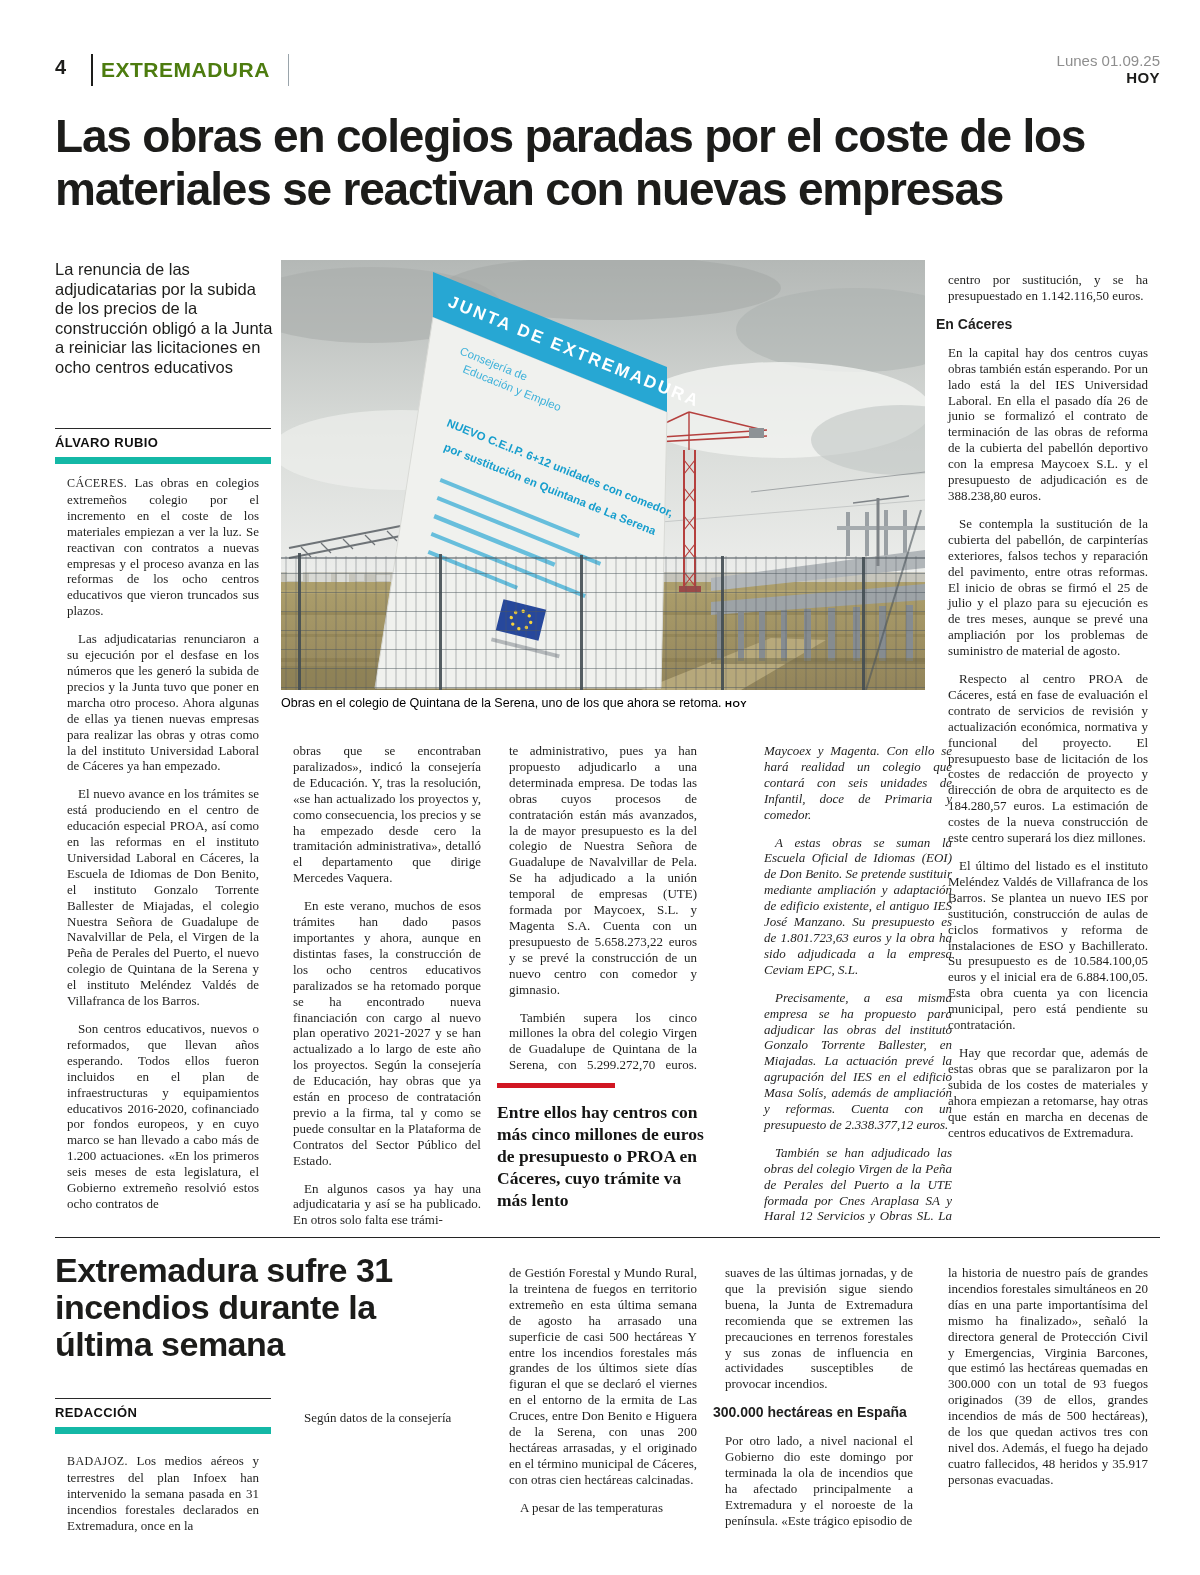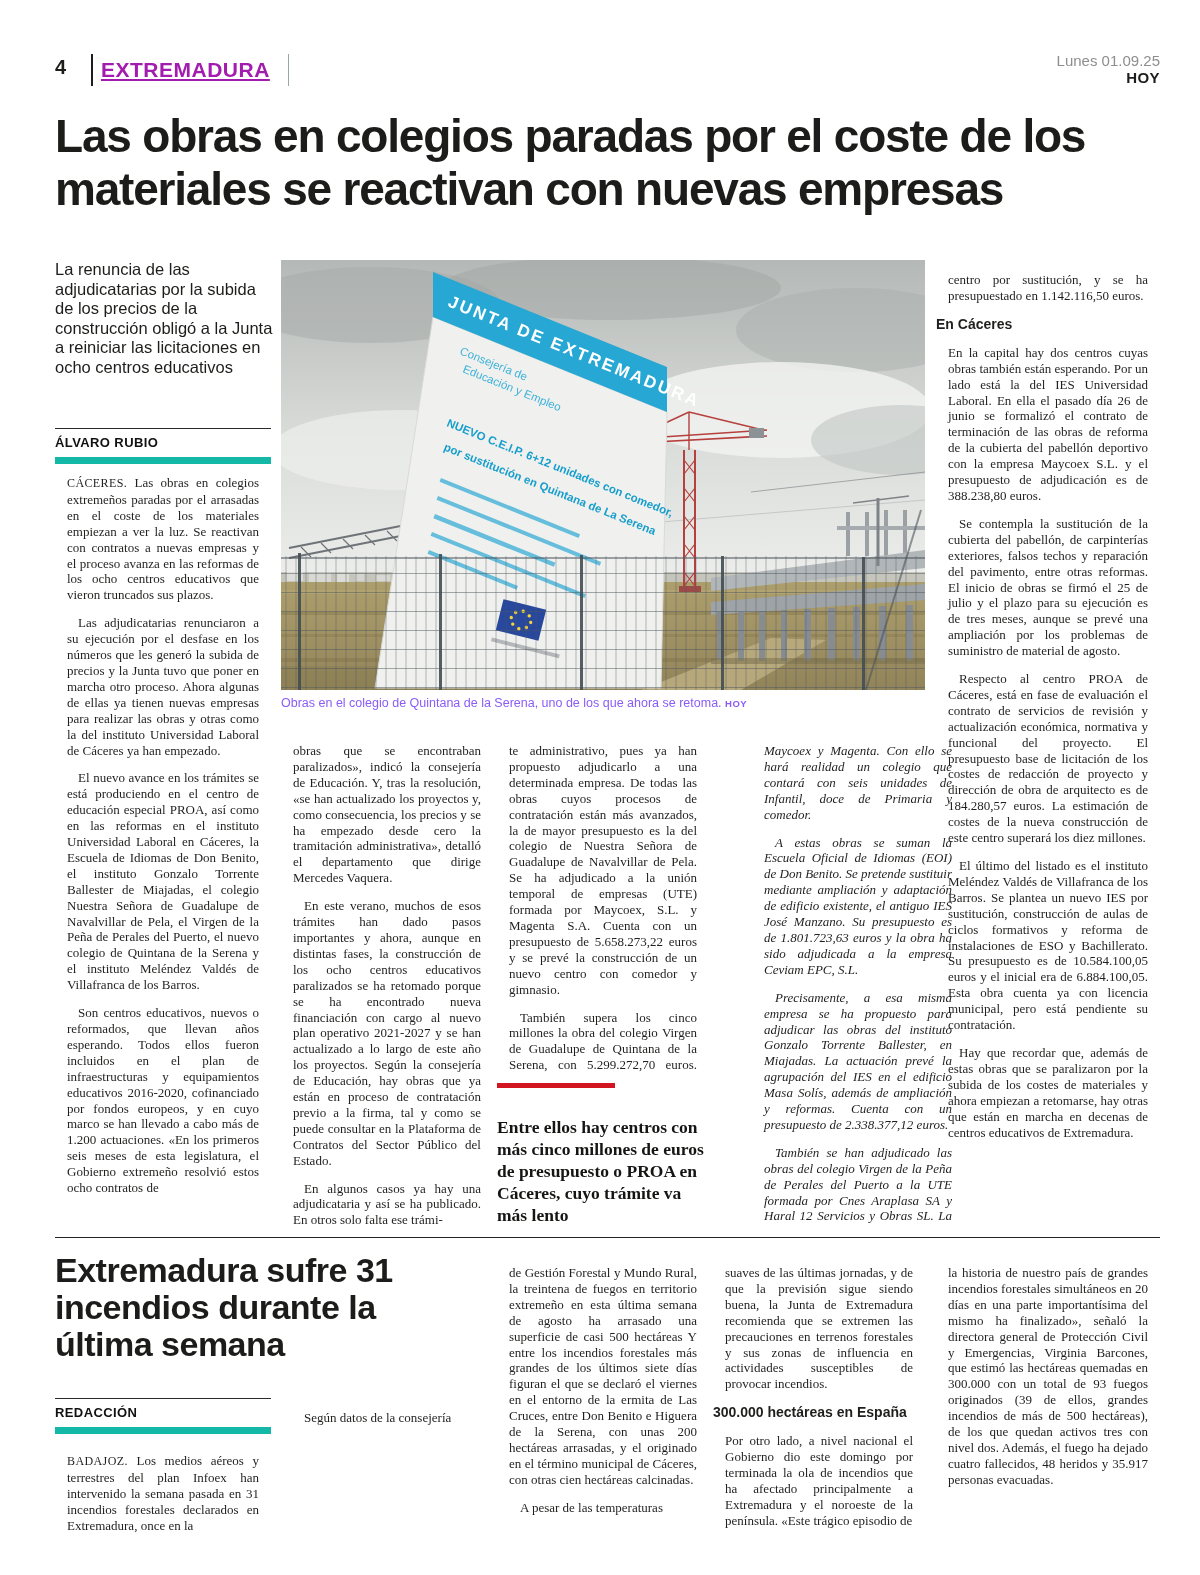--- a/index.html
+++ b/index.html
@@ -4,41 +4,41 @@
 <style>
   html,body{margin:0;padding:0;background:#fff;}
   .page{position:relative;width:1200px;height:1575px;background:#ffffff;overflow:hidden;
         color:#1d1d1b;-webkit-font-smoothing:antialiased;}
   .abs{position:absolute;}
 
   
   .pageno{font:bold 20px "Liberation Sans",sans-serif;color:#1d1d1b;}
   .section-rule{width:2px;background:#1d1d1b;}
   .section-rule.light{width:1px;background:#9aa4ab;}
-  .section-title{font:bold 21px "Liberation Sans",sans-serif;color:#a21caf;letter-spacing:.5px;text-decoration:underline;}
+  .section-title{font:bold 21px "Liberation Sans",sans-serif;color:#4d7c0f;letter-spacing:.5px;}
   .edition{font:15px "Liberation Sans",sans-serif;color:#8e8e8e;text-align:right;}
   .brand{font:bold 15px "Liberation Sans",sans-serif;color:#1d1d1b;text-align:right;letter-spacing:.4px;}
 
   
   .headline-main{font:bold 46px/53px "Liberation Sans",sans-serif;letter-spacing:-1.2px;color:#1c1c1a;}
   .headline-2{font:bold 34px/37px "Liberation Sans",sans-serif;letter-spacing:-.5px;color:#1c1c1a;}
 
   
   .lead{font:16.5px/19.5px "Liberation Sans",sans-serif;color:#1d1d1b;}
   .byline-block{border-top:1.5px solid #2a2a2a;border-bottom:7px solid #14b8a6;padding:6px 0 7px;}
   .byline{font:bold 13px "Liberation Sans",sans-serif;letter-spacing:.4px;color:#111;}
   .body-text{font:13px/15.9px "Liberation Serif",serif;text-align:justify;color:#1f1f1e;overflow:hidden;}
   .body-text p{margin:12px;}
   .body-text p.ind{text-indent:11px;}
   .dl{font-size:12px;letter-spacing:.4px;}
   .subhead{font:bold 14px/17px "Liberation Sans",sans-serif;text-align:left;margin:8px 0 2px;}
-  .caption{font:12.5px "Liberation Sans",sans-serif;color:#8b5cf6;}
+  .caption{font:12.5px "Liberation Sans",sans-serif;color:#000000;}
   .credit{font:bold 9.5px "Liberation Sans",sans-serif;letter-spacing:.5px;}
   .quote-bar{width:118px;height:5px;background:#d11622;}
-  .pull-quote{font:bold 17.5px/22px "Liberation Serif",serif;color:#151514;margin-top:28px;text-align:left;}
+  .pull-quote{font:bold 17.5px/22px "Liberation Serif",serif;color:#151514;margin-top:13px;text-align:left;}
   .divider{height:1px;background:#242424;}
   .photo-frame{overflow:hidden;background:#cfd2cf;}
 </style>
 </head>
 <body>
 
 <div class="page">
 
   <div class="abs pageno" style="left:55px;top:56px;">4</div>
   <div class="abs section-rule" style="left:91px;top:54px;height:32px;"></div>
@@ -182,21 +182,21 @@
       </g>
     </svg>
   </div>
 
   <div class="abs caption" style="left:281px;top:696px;width:644px;">
     <span>Obras en el colegio de Quintana de la Serena, uno de los que ahora se retoma.</span>
     <span class="credit">HOY</span>
   </div>
 
   <div class="abs body-text" style="left:55px;top:463px;width:216px;height:764px;">
-    <p><span class="dl">CÁCERES.</span> <span>Las obras en colegios extremeños paradas por el arrasadas en el coste de los materiales empiezan a ver la luz. Se reactivan con contratos a nuevas empresas y el proceso avanza en las reformas de los ocho centros educativos que vieron truncados sus plazos.</span></p>
+    <p><span class="dl">CÁCERES.</span> <span>Las obras en colegios extremeños colegio por el incremento en el coste de los materiales empiezan a ver la luz. Se reactivan con contratos a nuevas empresas y el proceso avanza en las reformas de los ocho centros educativos que vieron truncados sus plazos.</span></p>
     <p class="ind">Las adjudicatarias renunciaron a su ejecución por el desfase en los números que les generó la subida de precios y la Junta tuvo que poner en marcha otro proceso. Ahora algunas de ellas ya tienen nuevas empresas para realizar las obras y otras como la del instituto Universidad Laboral de Cáceres ya han empezado.</p>
     <p class="ind">El nuevo avance en los trámites se está produciendo en el centro de educación especial PROA, así como en las reformas en el instituto Universidad Laboral en Cáceres, la Escuela de Idiomas de Don Benito, el instituto Gonzalo Torrente Ballester de Miajadas, el colegio Nuestra Señora de Guadalupe de Navalvillar de Pela, el Virgen de la Peña de Perales del Puerto, el nuevo colegio de Quintana de la Serena y el instituto Meléndez Valdés de Villafranca de los Barros.</p>
     <p class="ind">Son centros educativos, nuevos o reformados, que llevan años esperando. Todos ellos fueron incluidos en el plan de infraestructuras y equipamientos educativos 2016-2020, cofinanciado por fondos europeos, y en cuyo marco se han llevado a cabo más de 1.200 actuaciones. «En los primeros seis meses de esta legislatura, el Gobierno extremeño resolvió estos ocho contratos de</p>
   </div>
 
   <div class="abs body-text" style="left:281px;top:731px;width:212px;height:496px;">
     <p>obras que se encontraban paralizados», indicó la consejería de Educación. Y, tras la resolución, «se han actualizado los proyectos y, como consecuencia, los precios y se ha empezado desde cero la tramitación administrativa», detalló el departamento que dirige Mercedes Vaquera.</p>
     <p class="ind">En este verano, muchos de esos trámites han dado pasos importantes y ahora, aunque en distintas fases, la construcción de los ocho centros educativos paralizados se ha retomado porque se ha encontrado nueva financiación con cargo al nuevo plan operativo 2021-2027 y se han actualizado a lo largo de este año los proyectos. Según la consejería de Educación, hay obras que ya están en proceso de contratación previo a la firma, tal y como se puede consultar en la Plataforma de Contratos del Sector Público del Estado.</p>
     <p class="ind">En algunos casos ya hay una adjudicataria y así se ha publicado. En otros solo falta ese trámi-</p>
   </div>

